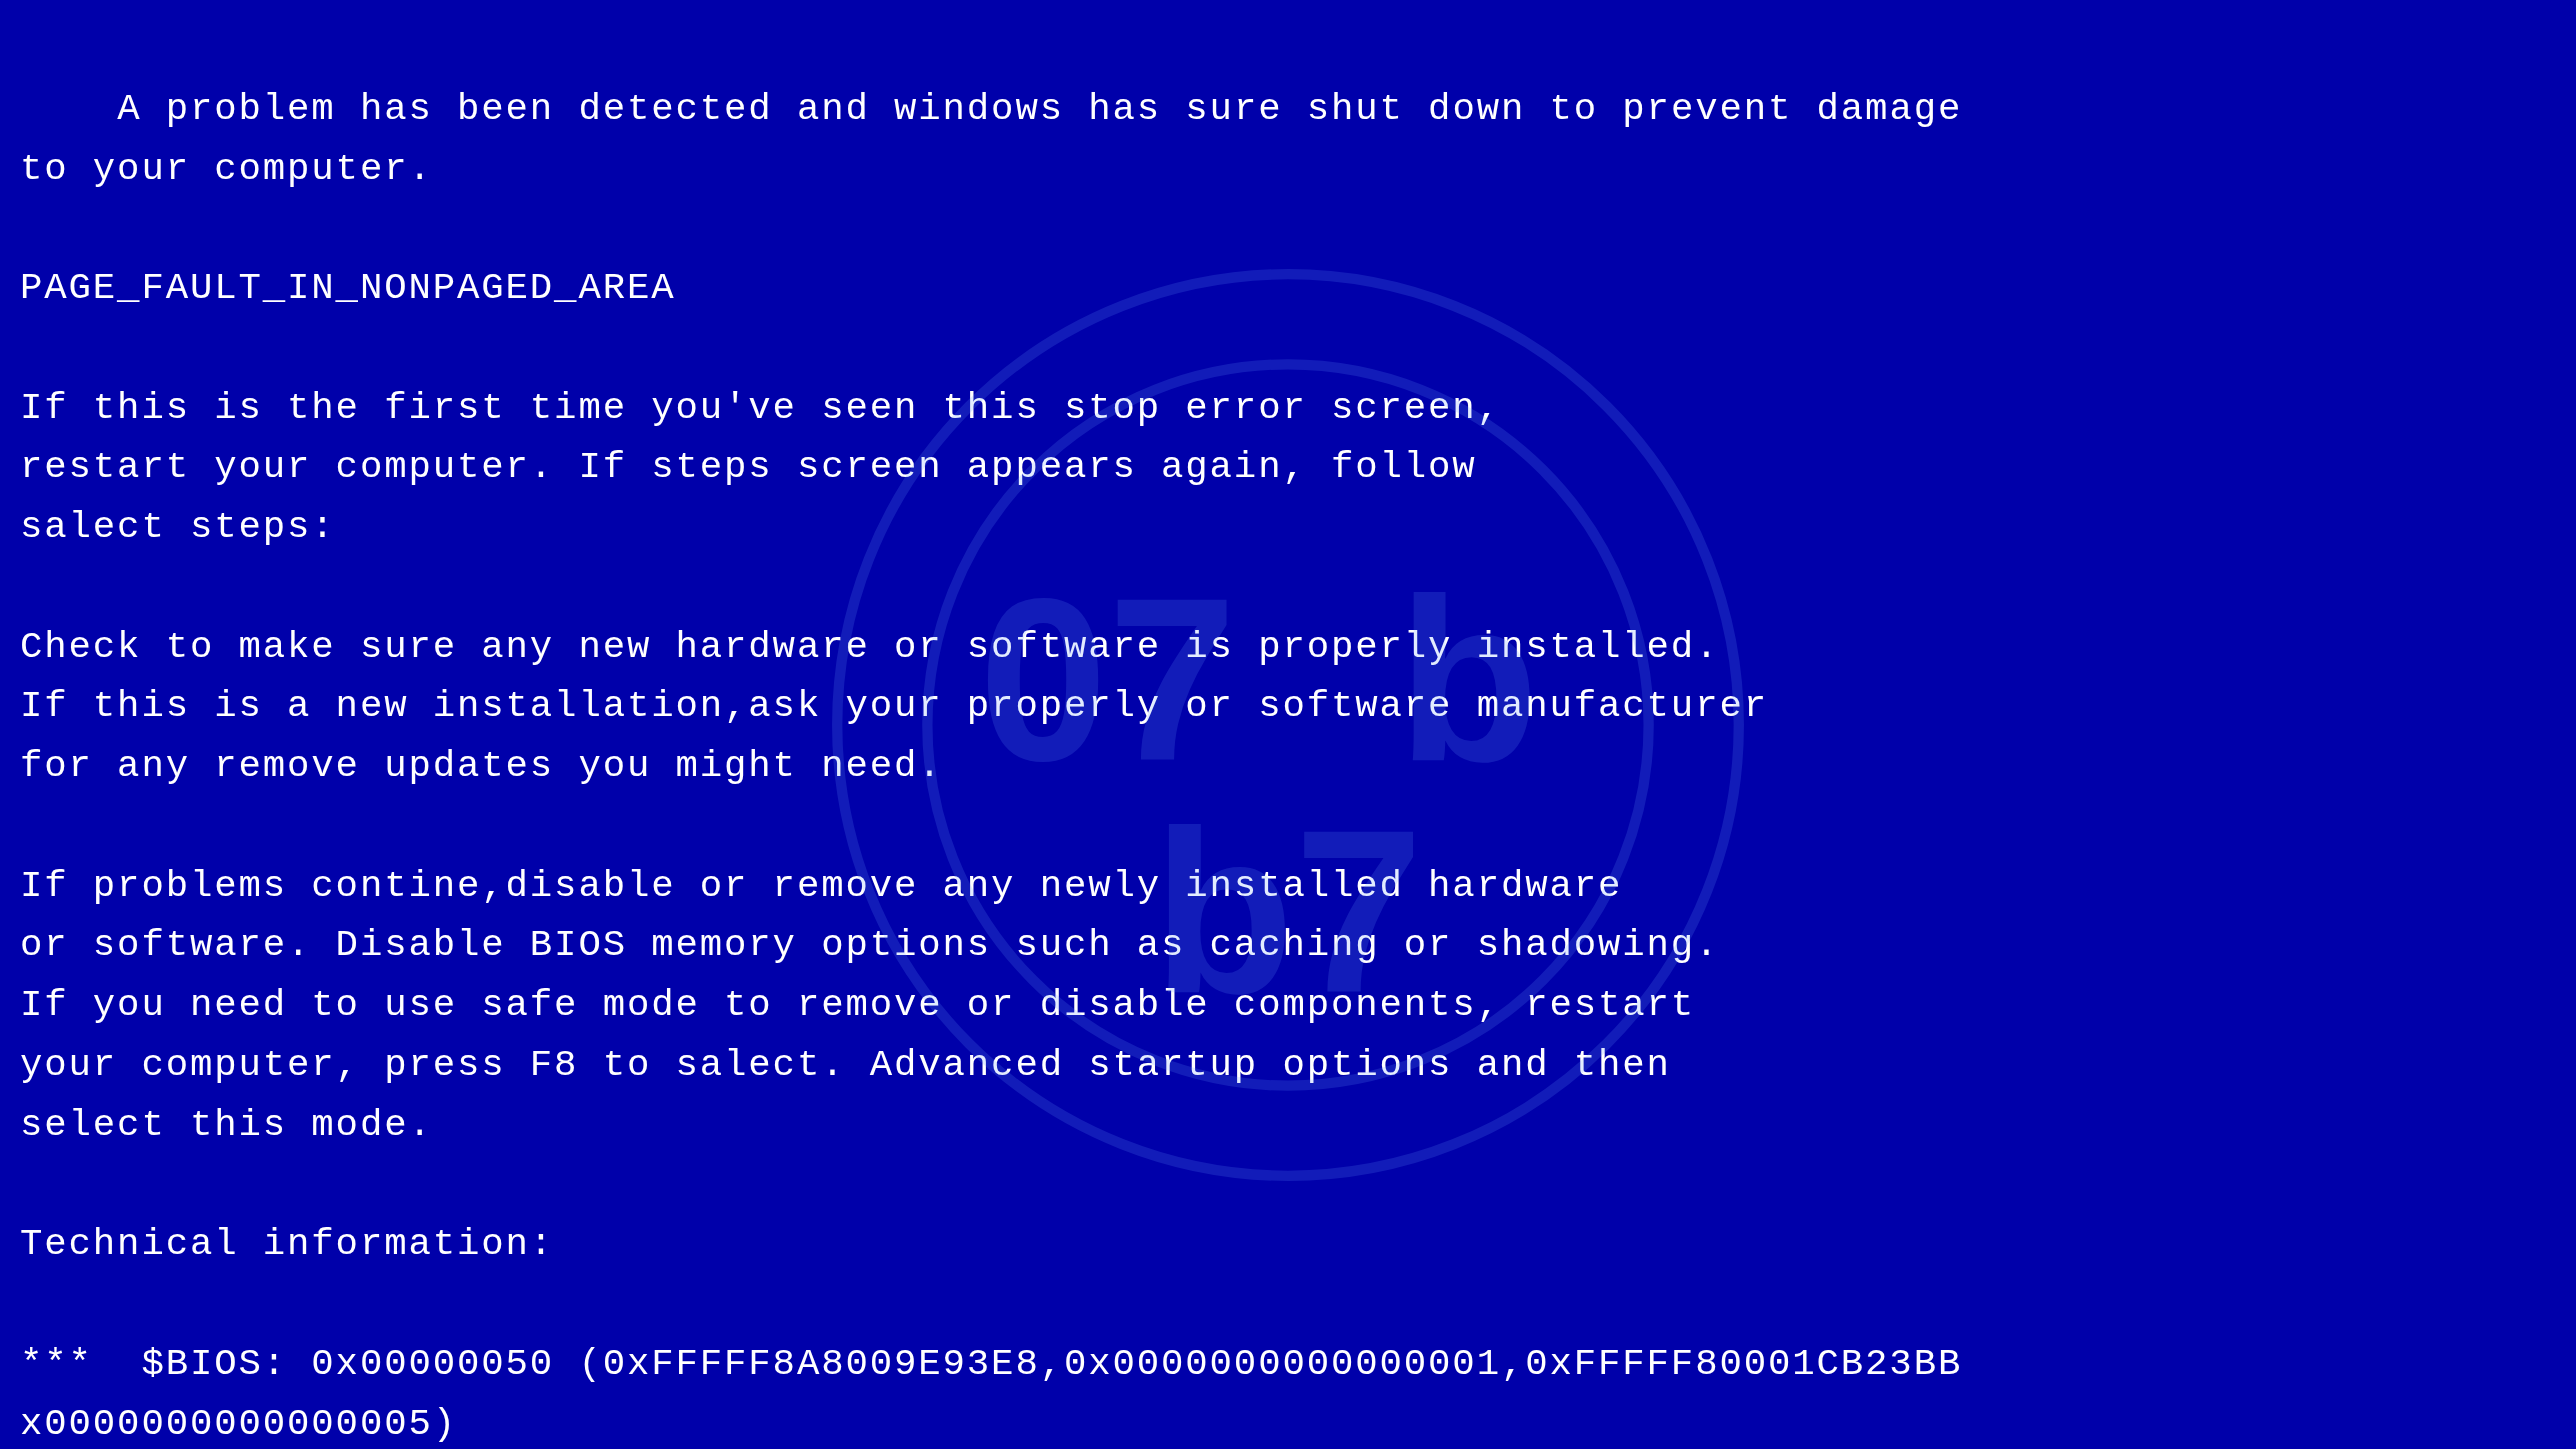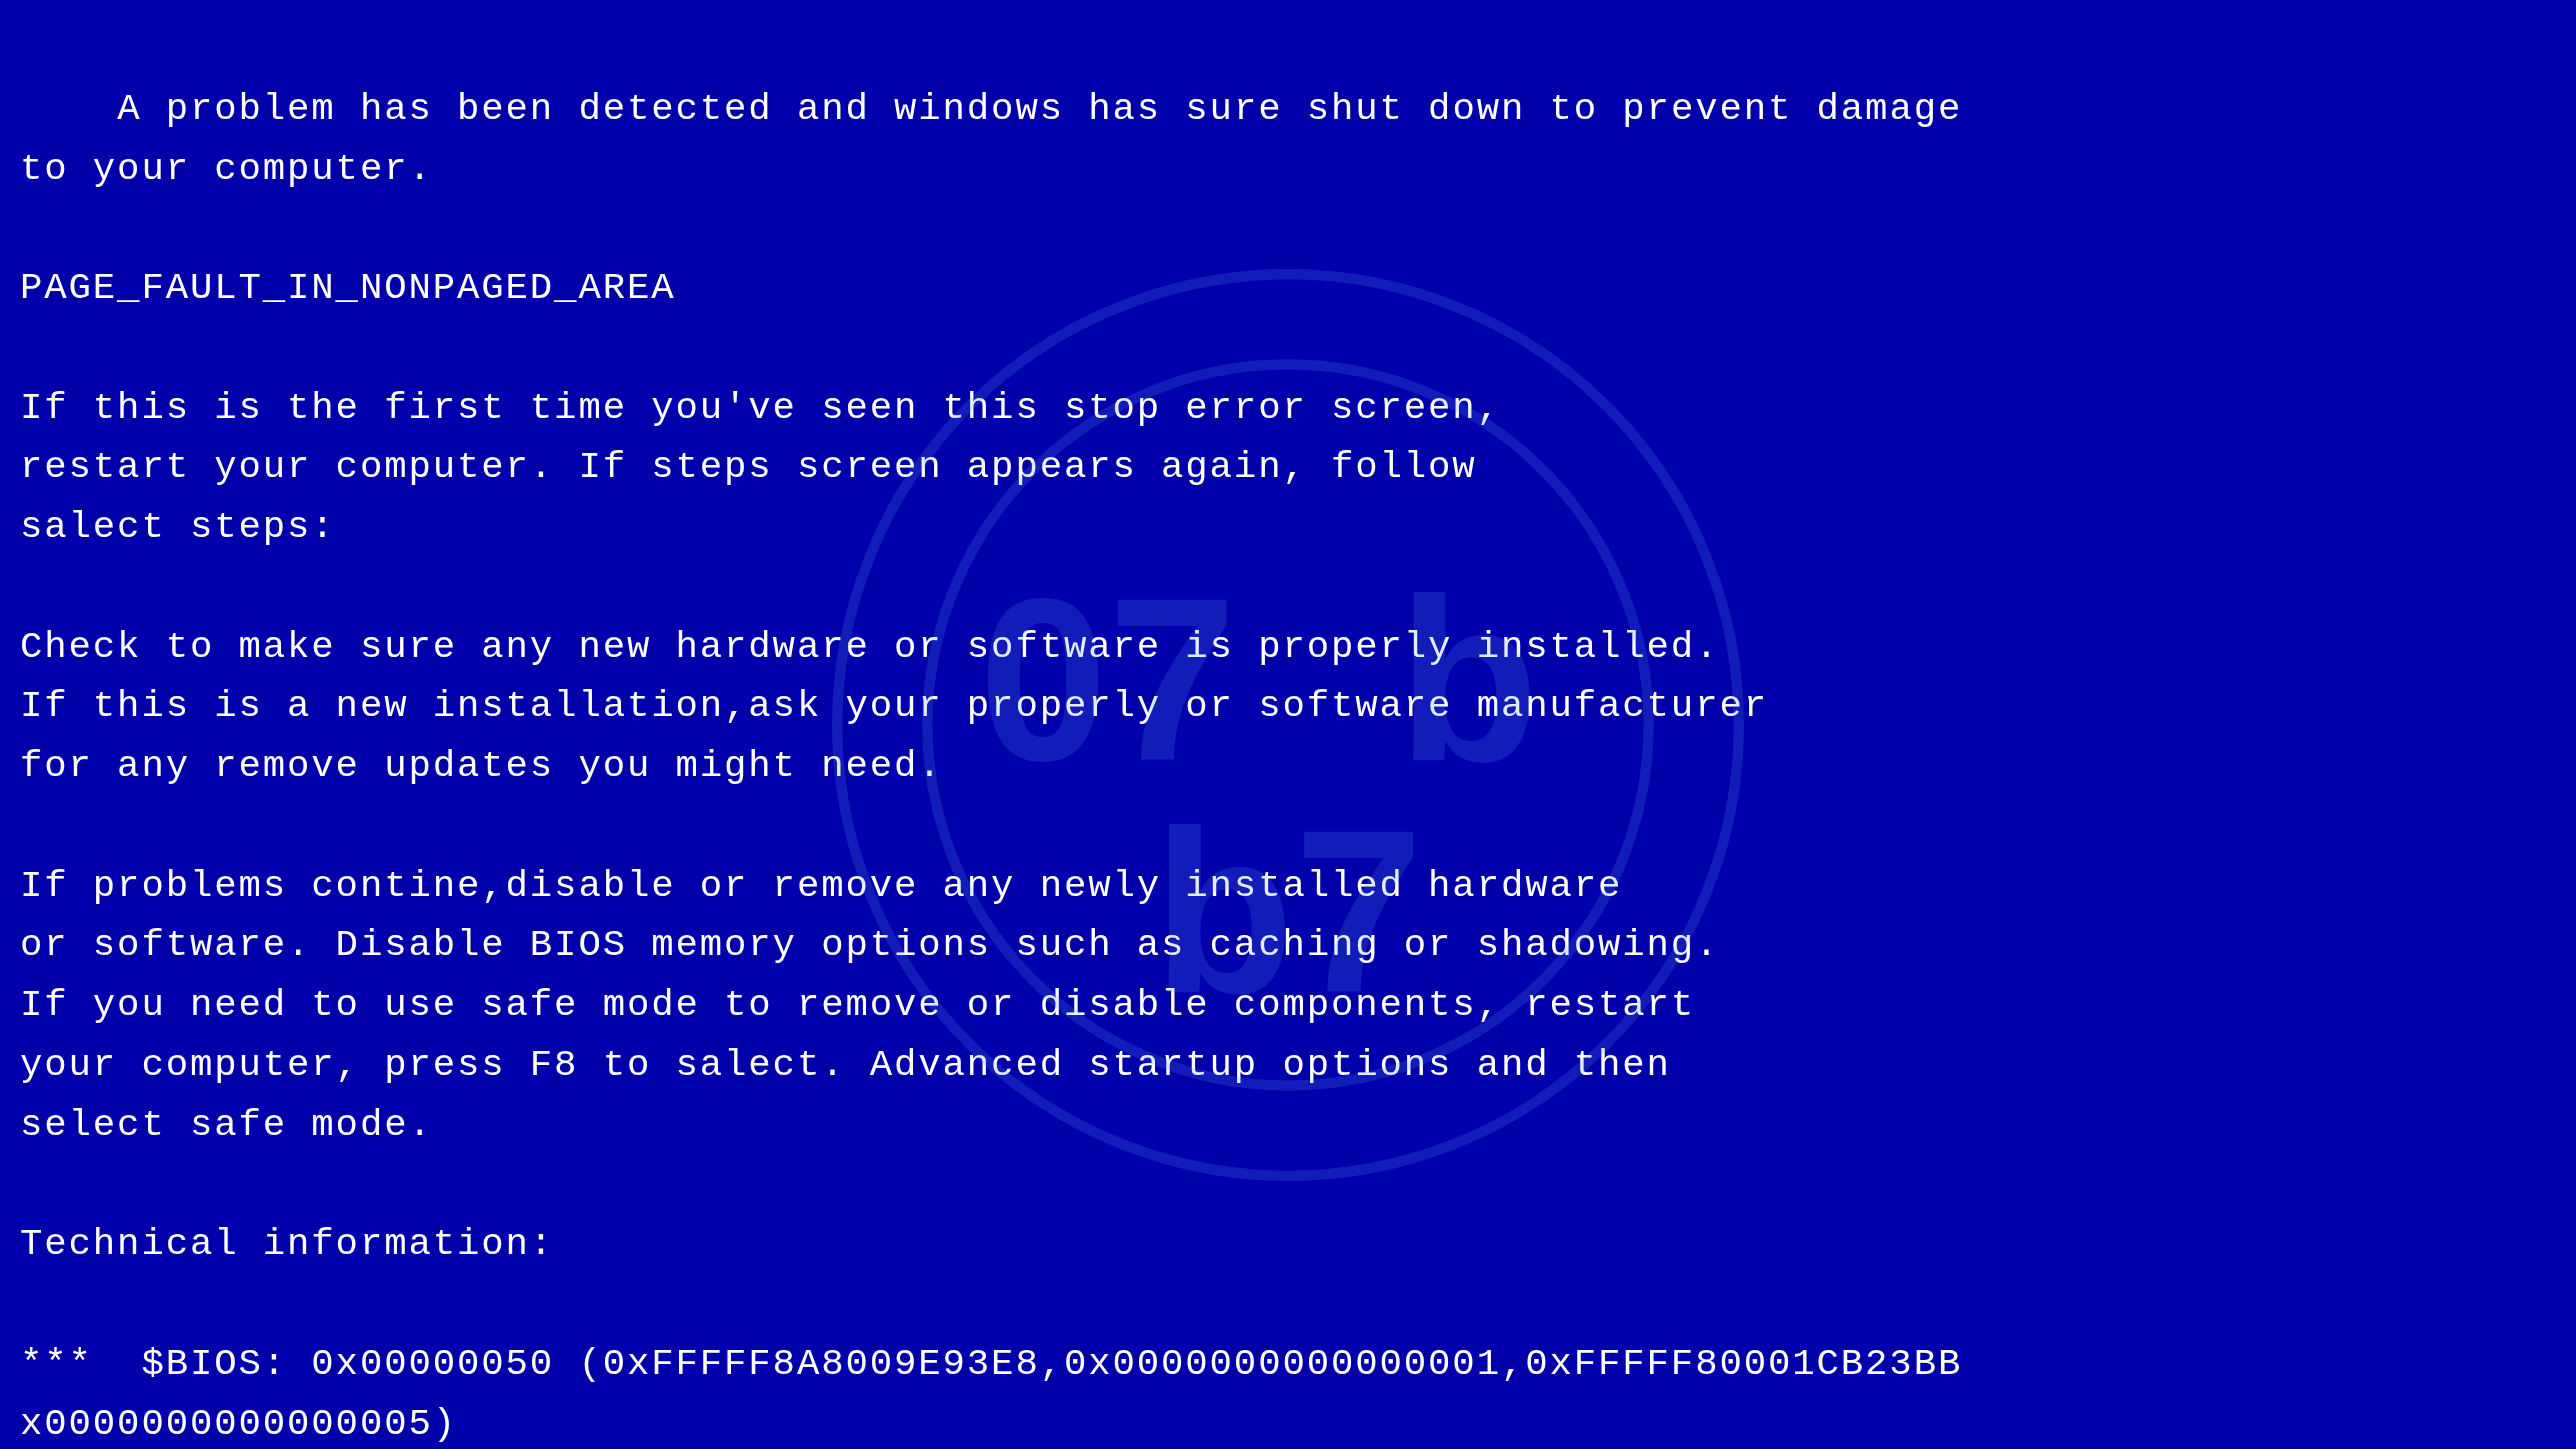--- a/index.html
+++ b/index.html
@@ -88,21 +88,21 @@
 <span>salect steps:</span>
 
 <span>Check to make sure any new hardware or software is properly installed.</span>
 <span>If this is a new installation,ask your properly or software manufacturer</span>
 <span>for any remove updates you might need.</span>
 
 <span>If problems contine,disable or remove any newly installed hardware</span>
 <span>or software. Disable BIOS memory options such as caching or shadowing.</span>
 <span>If you need to use safe mode to remove or disable components, restart</span>
 <span>your computer, press F8 to salect. Advanced startup options and then</span>
-<span>select safe mode.</span>
+<span>select this mode.</span>
 
 <span>Technical information:</span>
 
 <span>***  $BIOS: 0x00000050 (0xFFFFF8A8009E93E8,0x0000000000000001,0xFFFFF80001CB23BB</span>
 <span>x0000000000000005)</span>
 
 
 
 
 

